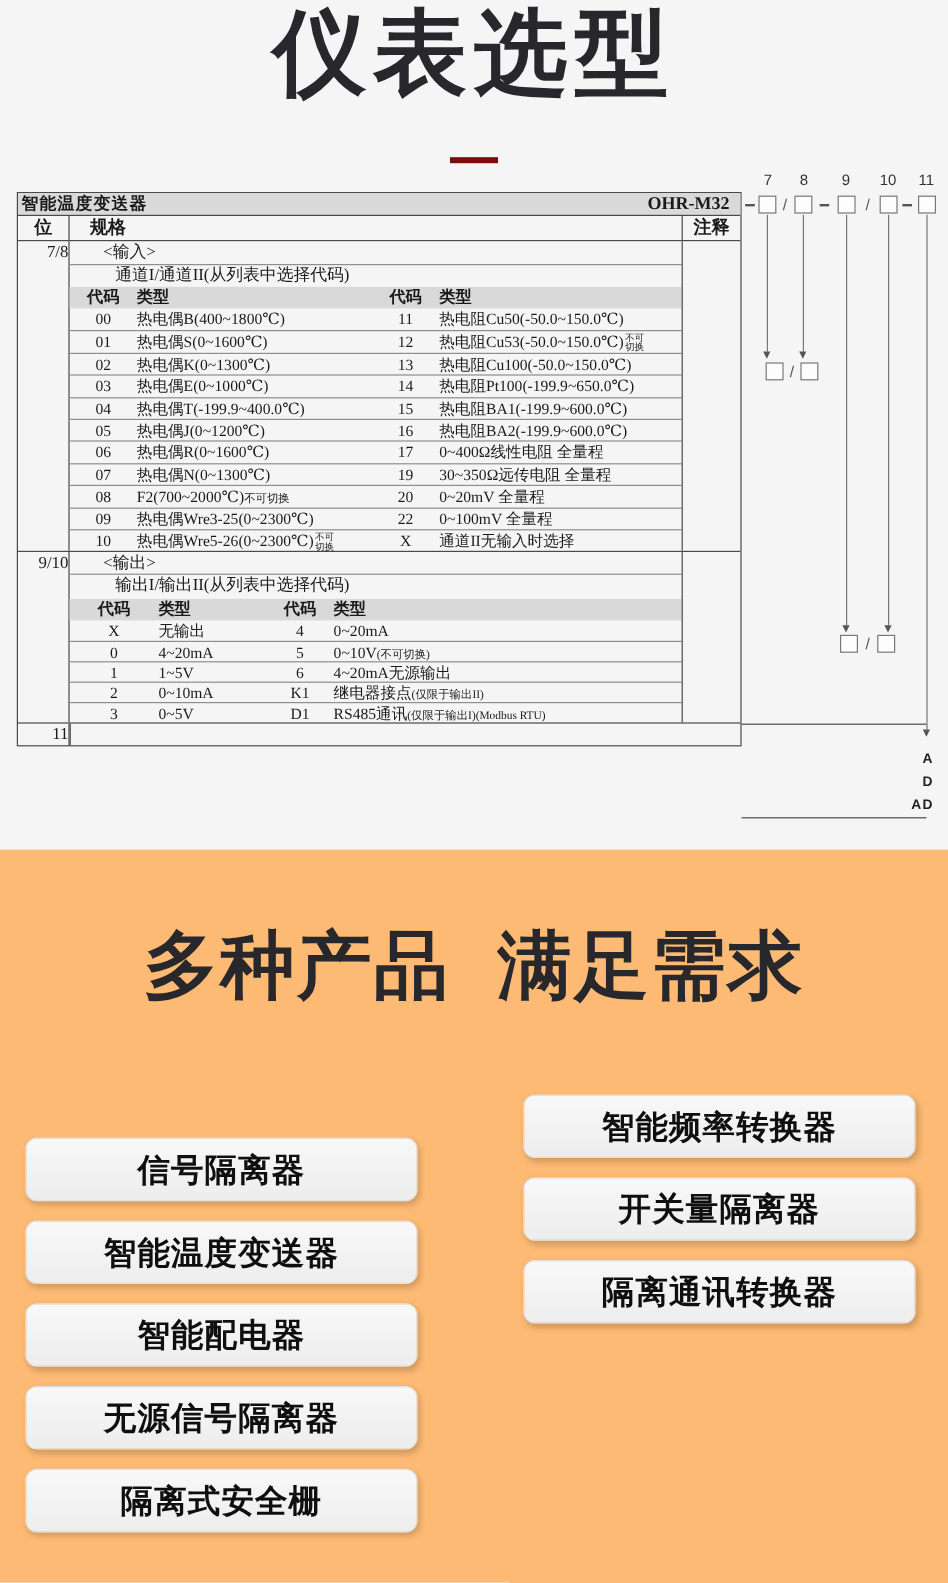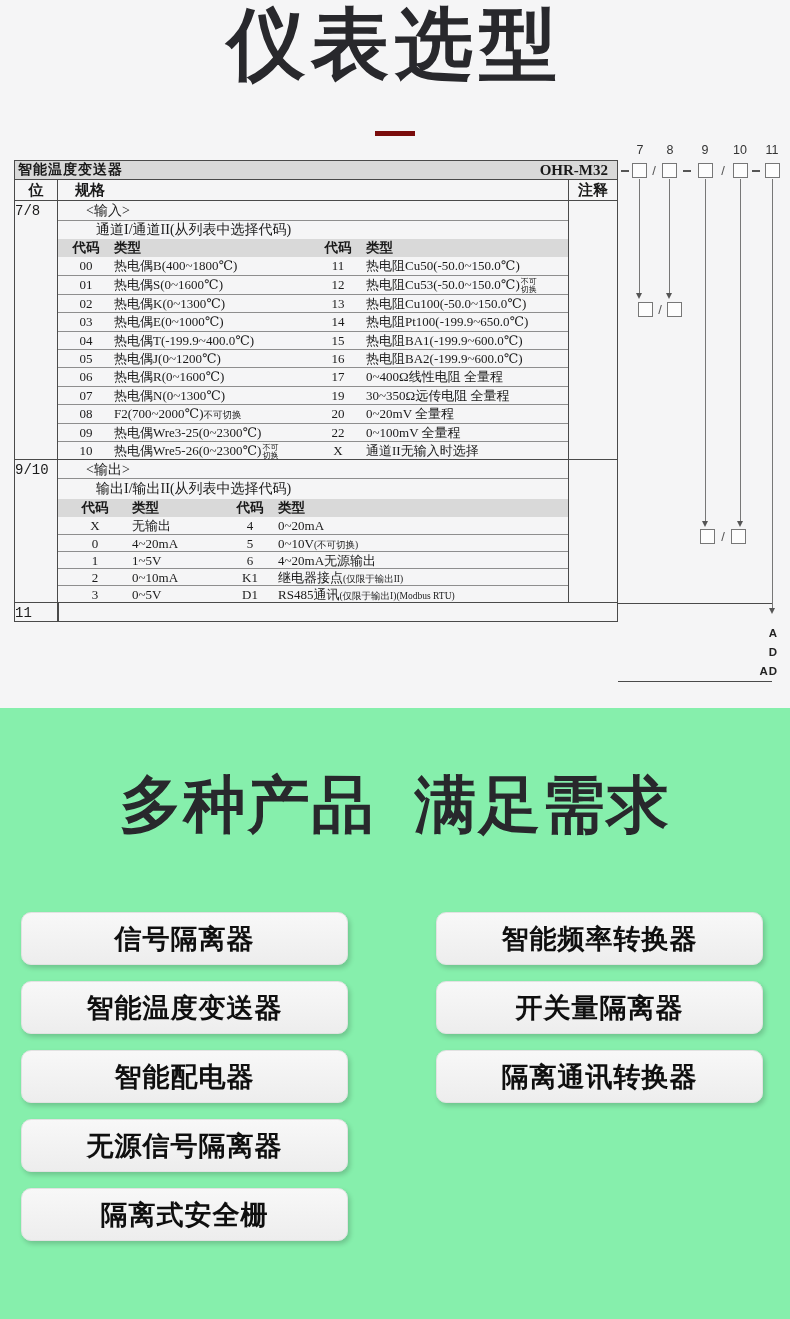--- a/index.html
+++ b/index.html
@@ -1,17 +1,17 @@
 <!DOCTYPE html>
 <html><head>
 <meta charset="utf-8">
 <style>
   html,body{margin:0;padding:0;background:#ffffff;}
   *{box-sizing:border-box;}
-  .page{position:relative;width:790px;height:1319px;background:#86efac;overflow:hidden;
+  .page{position:relative;width:790px;height:1319px;background:#fdba74;overflow:hidden;
         font-family:"Liberation Sans","DejaVu Sans",sans-serif;}
   .top-band{position:absolute;left:0;top:0;width:790px;height:708px;background:#f5f5f6;}
 
   
   .main-title{position:absolute;left:0;top:0;width:100%;margin:0;text-align:center;
     font-size:78px;line-height:88px;font-weight:900;color:#28282c;letter-spacing:6px;}
   .red-dash{position:absolute;left:375px;top:131px;width:40px;height:5px;background:#7a0c0c;}
 
   
   .sel-table{position:absolute;left:14px;top:160px;width:604px;border:1px solid #4a4a4a;
@@ -19,21 +19,21 @@
   .band{height:19px;background:#d9d9d9;border-bottom:1px solid #4a4a4a;display:flex;
     justify-content:space-between;align-items:center;padding:0 9px 0 3px;}
   .band .pname{font-weight:bold;font-size:14px;letter-spacing:1px;}
   .band .model{font-weight:bold;font-size:15px;}
   .colhead{display:flex;height:21px;border-bottom:1px solid #4a4a4a;font-weight:bold;font-size:15px;}
   .colhead .pos{width:43px;border-right:1px solid #4a4a4a;text-align:center;line-height:20px;}
   .colhead .spec{flex:1;padding-left:17px;line-height:20px;}
   .colhead .note{width:49px;border-left:1px solid #4a4a4a;text-align:center;line-height:20px;}
   .sect{display:flex;}
   .sect.bline{border-bottom:1px solid #4a4a4a;}
-  .sect .pos{width:43px;border-right:1px solid #4a4a4a;text-align:left;font-size:14px;padding-top:2px;font-family:Liberation Mono, monospace;}
+  .sect .pos{width:43px;border-right:1px solid #4a4a4a;text-align:right;font-size:14px;padding-top:2px;}
   .sect .spec{flex:1;}
   .sect .note{width:49px;border-left:1px solid #4a4a4a;}
   .group-row{height:20px;line-height:19px;padding-left:28px;font-size:14px;border-bottom:1px solid #8e8e8e;}
   .group-row.power{border-bottom:2px solid #c8c8c8;}
   .sub-row{height:18px;line-height:18px;padding-left:38px;font-size:14px;}
   .sub-row.out{height:20px;line-height:20px;}
   .code-head{background:#d9d9d9;font-weight:bold;font-size:13.5px;height:18px;line-height:18px;}
   .input-grid{display:grid;grid-template-columns:56px 196px 56px 1fr;}
   .output-grid{display:grid;grid-template-columns:74px 90px 56px 1fr;}
   .code-row{font-size:13px;height:18.4px;line-height:18.4px;white-space:nowrap;}
@@ -54,21 +54,21 @@
   .vline{position:absolute;width:1px;background:#777;}
   .harrow{position:absolute;width:0;height:0;border-left:3.5px solid transparent;
     border-right:3.5px solid transparent;border-top:6px solid #555;}
   .hline{position:absolute;height:1px;background:#4a4a4a;}
   .pcode{position:absolute;right:12px;font-size:11.5px;font-weight:bold;color:#222;letter-spacing:1px;}
 
   
   .products-heading{position:absolute;left:0;top:763px;width:100%;display:flex;
     justify-content:center;gap:39px;font-size:62px;font-weight:900;color:#28282c;letter-spacing:2px;}
   .btn-col{position:absolute;top:912px;width:327px;}
-  .btn-col.left{left:21px;}
+  .btn-col.left{left:21px;margin-top:36px;}
   .btn-col.right{left:436px;}
   .pbtn{height:53px;margin-bottom:16px;border-radius:10px;border:1px solid #e2e2e2;
     background:linear-gradient(180deg,#f8f8f8 0%,#ededed 100%);
     box-shadow:2px 3px 5px rgba(0,0,0,0.18);
     display:flex;align-items:center;justify-content:center;
     font-size:27px;font-weight:bold;color:#0f0f0f;letter-spacing:1px;cursor:pointer;}
 </style>
 </head>
 <body>
 

